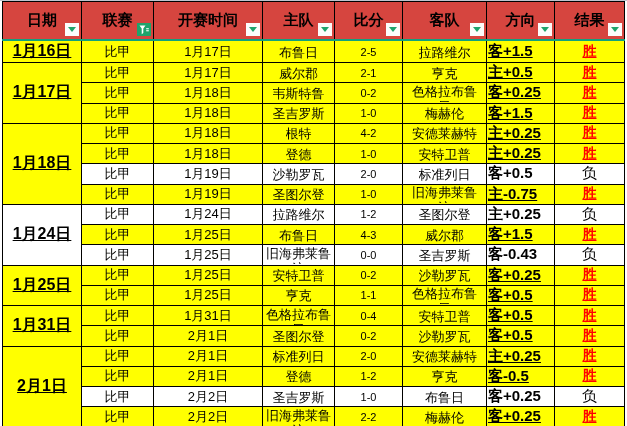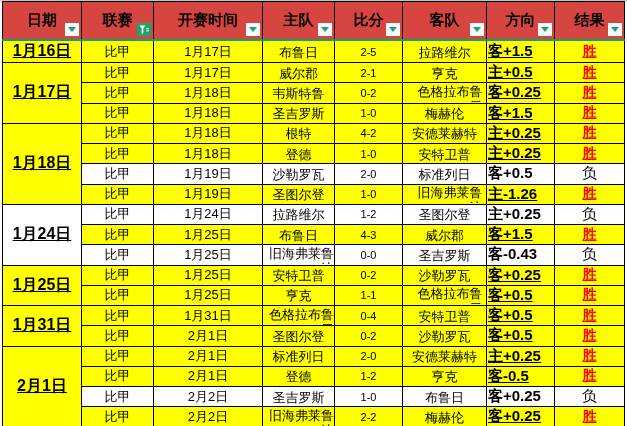--- a/index.html
+++ b/index.html
@@ -14,21 +14,21 @@
   tbody td{font-size:13px;white-space:nowrap;}
   tr.win td{background:#ffff00;}
   tr.loss td{background:#ffffff;}
   td.date-cell{background:#ffffff;font-size:16px;font-weight:bold;text-decoration:underline;}
   td.c-score{font-size:11px;}
   td.c-dir{text-align:left;font-weight:bold;font-size:15px;padding-left:1px;}
   tr.win .dir{text-decoration:underline;}
   .res{font-size:15px;}
   tr.win .res{color:#ff0000;font-weight:bold;font-size:14px;text-decoration:underline;}
   .team{display:inline-block;max-width:76px;white-space:normal;word-break:break-all;
-    line-height:15px;max-height:18px;overflow:hidden;vertical-align:middle;text-align:right;}
+    line-height:15px;max-height:18px;overflow:hidden;vertical-align:middle;}
   .fbtn{position:absolute;right:2px;bottom:3px;width:14px;height:13px;background:#fcfcfc;
     display:flex;align-items:center;justify-content:center;cursor:pointer;}
   .fbtn .tri{width:0;height:0;border-left:4px solid transparent;
     border-right:4px solid transparent;border-top:5px solid #1fa36b;}
   .fbtn.active{background:#1fa36b;}
 </style>
 </head>
 <body>
 
 <div class="topline"></div>
@@ -167,21 +167,21 @@
           <td class="c-team"><span class="team">标准列日</span></td>
           <td class="c-dir"><span class="dir">客+0.5</span></td>
           <td class="c-res"><span class="res">负</span></td>
         </tr>
         <tr class="win">
           <td class="c-league">比甲</td>
           <td class="c-time">1月19日</td>
           <td class="c-team"><span class="team">圣图尔登</span></td>
           <td class="c-score">1-0</td>
           <td class="c-team"><span class="team">旧海弗莱鲁汶</span></td>
-          <td class="c-dir"><span class="dir">主-1.26</span></td>
+          <td class="c-dir"><span class="dir">主-0.75</span></td>
           <td class="c-res"><span class="res">胜</span></td>
         </tr>
         <tr class="loss">
           <td rowspan="3" class="date-cell">1月24日</td>
           <td class="c-league">比甲</td>
           <td class="c-time">1月24日</td>
           <td class="c-team"><span class="team">拉路维尔</span></td>
           <td class="c-score">1-2</td>
           <td class="c-team"><span class="team">圣图尔登</span></td>
           <td class="c-dir"><span class="dir">主+0.25</span></td>

